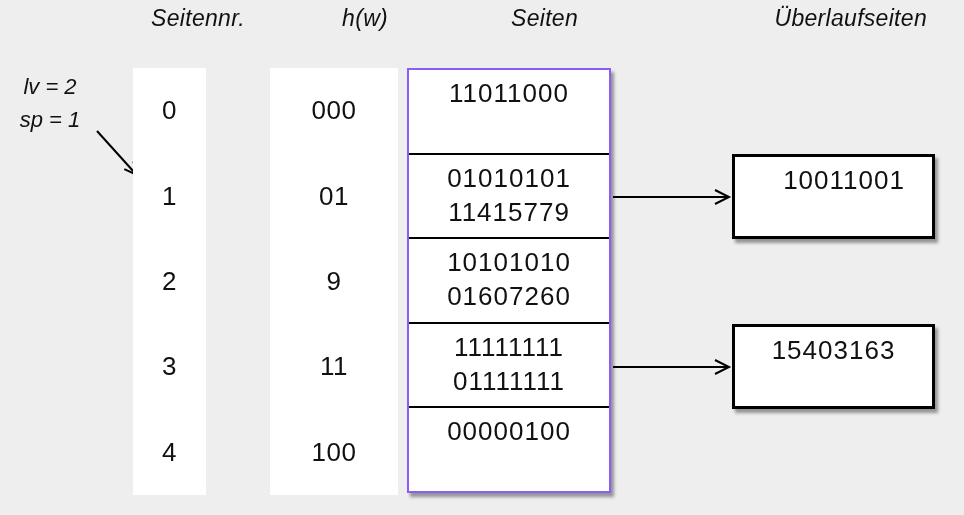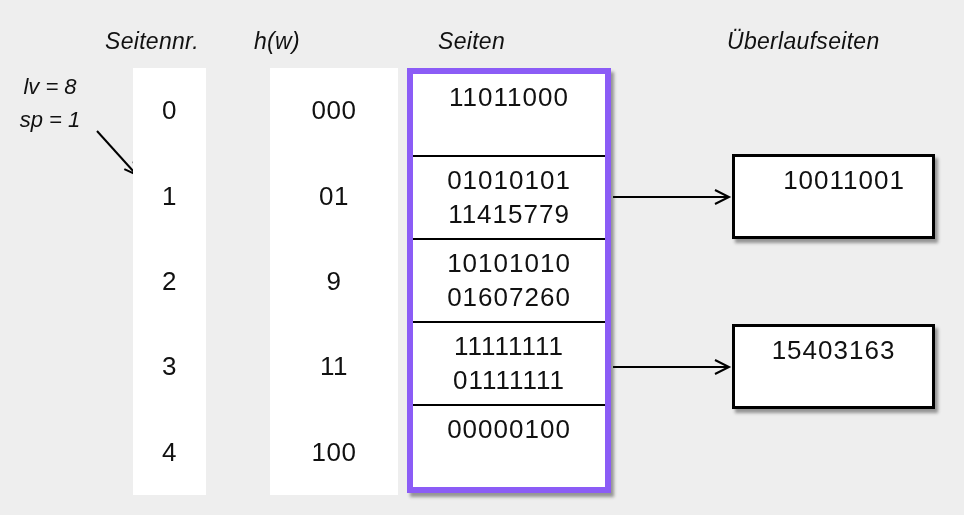--- a/index.html
+++ b/index.html
@@ -14,24 +14,23 @@
     background: #eeeeee;
     overflow: hidden;
     color: #111;
   }
   .hdr {
     position: absolute;
     top: 5px;
     font-style: italic;
     font-size: 23px;
     font-weight: 500;
-    text-align: left;
+    text-align: right;
     white-space: nowrap;
     letter-spacing: 0.3px;
-    margin-top: 23px;
   }
   .annotation {
     position: absolute;
     left: 4px;
     top: 70px;
     width: 92px;
     font-style: italic;
     font-size: 22px;
     line-height: 33px;
     text-align: center;
@@ -54,21 +53,21 @@
     letter-spacing: 0.5px;
   }
   .stack {
     position: absolute;
     left: 407px;
     top: 68px;
     width: 204px;
     height: 425px;
     box-sizing: border-box;
     background: #ffffff;
-    border: 6px solid #8b5cf6;
+    border: 2px solid #8b5cf6;
     box-shadow: 3px 4px 3px rgba(40,40,40,0.45);
     display: flex;
     flex-direction: column;
   }
   .bucket {
     flex: 1 1 0;
     box-sizing: border-box;
     border-bottom: 2px solid #000;
     padding-top: 6px;
     text-align: center;
@@ -98,26 +97,26 @@
     height: 515px;
     pointer-events: none;
   }
 </style>
 </head>
 <body>
 
 <div class="canvas">
 
   <div class="hdr" style="left:105px; width:140px;">Seitennr.</div>
-  <div class="hdr" style="left:254px; width:140px;">h(w)</div>
+  <div class="hdr" style="left:248px; width:140px;">h(w)</div>
   <div class="hdr" style="left:727px; width:200px;">Überlaufseiten</div>
   <div class="hdr" style="left:438px; width:140px;">Seiten</div>
 
   <div class="annotation">
-    <div>lv = 8</div>
+    <div>lv = 2</div>
     <div>sp = 1</div>
   </div>
 
   <svg class="arrows-layer" viewBox="0 0 964 515" xmlns="http://www.w3.org/2000/svg">
     <g stroke="#000" stroke-width="2" fill="none">
       <line x1="97" y1="131" x2="134" y2="172"></line>
       <polyline points="133.4,161.5 137,175 124.3,169.1"></polyline>
     </g>
     <g stroke="#000" stroke-width="2" fill="none">
       <line x1="613" y1="197" x2="727" y2="197"></line>

